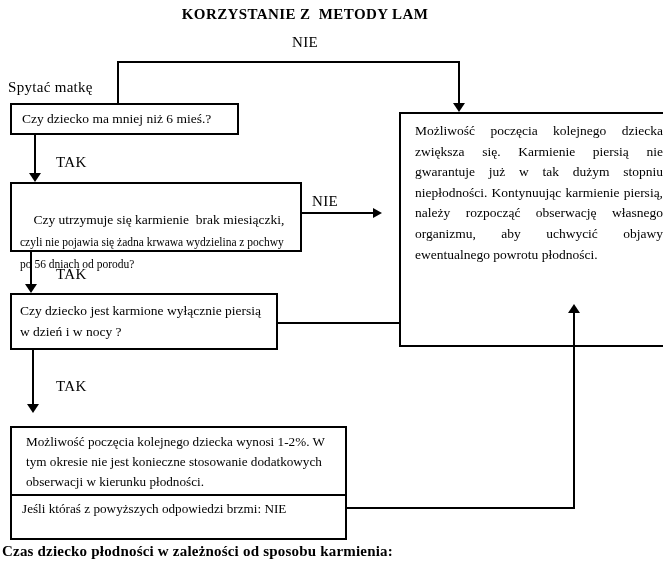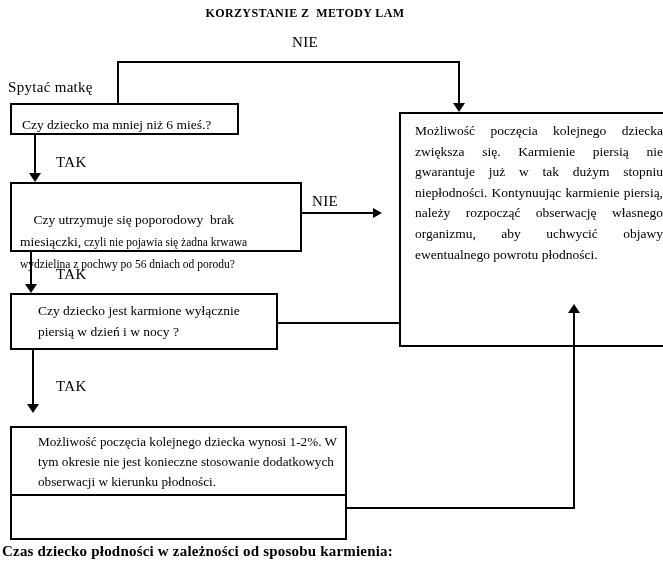--- a/index.html
+++ b/index.html
@@ -9,65 +9,65 @@
     background:#ffffff;
     font-family:"Liberation Serif","DejaVu Serif",serif;
     color:#000;
     overflow:hidden;
   }
   .abs{position:absolute;}
   .title{
     left:0;top:6px;width:610px;
     text-align:center;
     font-weight:bold;
-    font-size:12px;
+    font-size:15px;
     letter-spacing:0.4px;
     white-space:pre;
   }
   .lbl{
     font-size:15px;
     white-space:pre;
     letter-spacing:0.3px;
   }
   .node{
     box-sizing:border-box;
     border:2px solid #000;
     background:#fff;
   }
   .q1{
     left:10px;top:103px;width:229px;height:32px;
-    display:flex;align-items:flex-end;
+    display:flex;align-items:center;
     padding-left:10px;
     font-size:13.5px;
   }
   .q2{
     left:10px;top:182px;width:292px;height:70px;
     padding:3px 6px 0 8px;
     font-size:13.5px;
     line-height:22px;
     white-space:pre-wrap;
   }
   .q2 .small{font-size:11.5px;}
   .q3{
     left:10px;top:293px;width:268px;height:57px;
-    padding:5px 8px 0 26px;
+    padding:5px 8px 0 8px;
     font-size:13.5px;
     line-height:21px;
   }
   .outcome-right{
     left:399px;top:112px;width:276px;height:235px;
     padding:7px 10px 0 14px;
     font-size:13.5px;
     line-height:20.6px;
     text-align:justify;
     text-align-last:left;
   }
   .outcome-bottom{
     left:10px;top:426px;width:337px;height:70px;
-    padding:4px 8px 0 26px;
+    padding:4px 8px 0 14px;
     font-size:13.2px;
     line-height:20px;
   }
   .note{
     left:10px;top:494px;width:337px;height:46px;
     padding:3px 8px 0 10px;
     font-size:13.2px;
     line-height:19px;
   }
   .footer{
@@ -101,21 +101,21 @@
 
   <div class="abs node q1">
     <span>Czy dziecko ma mniej niż 6 mieś.?</span>
   </div>
 
   <div class="seg" style="left:34px;top:135px;width:2px;height:39px;"></div>
   <div class="arr arr-down" style="left:29px;top:173px;"></div>
   <div class="abs lbl" style="left:56px;top:154px;">TAK</div>
 
   <div class="abs node q2">
-    <span>Czy utrzymuje się poporodowy  brak miesiączki,</span><span class="small"> czyli nie pojawia się żadna krwawa wydzielina z pochwy po 56 dniach od porodu?</span>
+    <span>Czy utrzymuje się karmienie  brak miesiączki,</span><span class="small"> czyli nie pojawia się żadna krwawa wydzielina z pochwy po 56 dniach od porodu?</span>
   </div>
 
   <div class="seg" style="left:302px;top:212px;width:72px;height:2px;"></div>
   <div class="arr arr-right" style="left:373px;top:208px;"></div>
   <div class="abs lbl" style="left:312px;top:193px;">NIE</div>
 
   <div class="seg" style="left:30px;top:252px;width:2px;height:33px;"></div>
   <div class="arr arr-down" style="left:25px;top:284px;"></div>
   <div class="abs lbl" style="left:56px;top:266px;">TAK</div>
 
@@ -133,20 +133,21 @@
 
   <div class="abs node outcome-right">
     <span>Możliwość poczęcia kolejnego dziecka zwiększa się. Karmienie piersią nie gwarantuje już w tak dużym stopniu niepłodności. Kontynuując karmienie piersią, należy rozpocząć obserwację własnego organizmu, aby uchwycić objawy ewentualnego powrotu płodności.</span>
   </div>
 
   <div class="abs node outcome-bottom">
     <span>Możliwość poczęcia kolejnego dziecka wynosi 1-2%. W tym okresie nie jest konieczne stosowanie dodatkowych obserwacji w kierunku płodności.</span>
   </div>
 
   <div class="abs node note">
+    <div>Jeśli któraś z powyższych odpowiedzi brzmi: NIE</div>
   </div>
 
   <div class="seg" style="left:347px;top:507px;width:228px;height:2px;"></div>
   <div class="seg" style="left:573px;top:313px;width:2px;height:196px;"></div>
   <div class="arr arr-up" style="left:568px;top:304px;"></div>
 
   <div class="abs footer">Czas dziecko płodności w zależności od sposobu karmienia:</div>
 
 </div>
 

